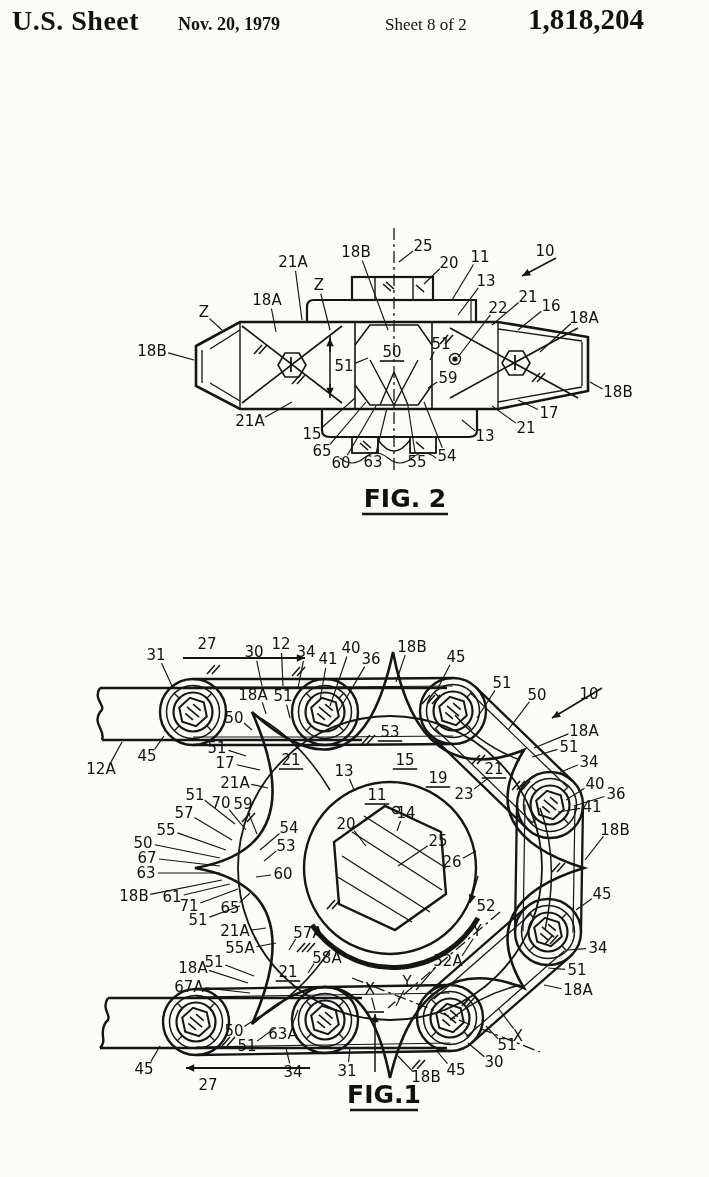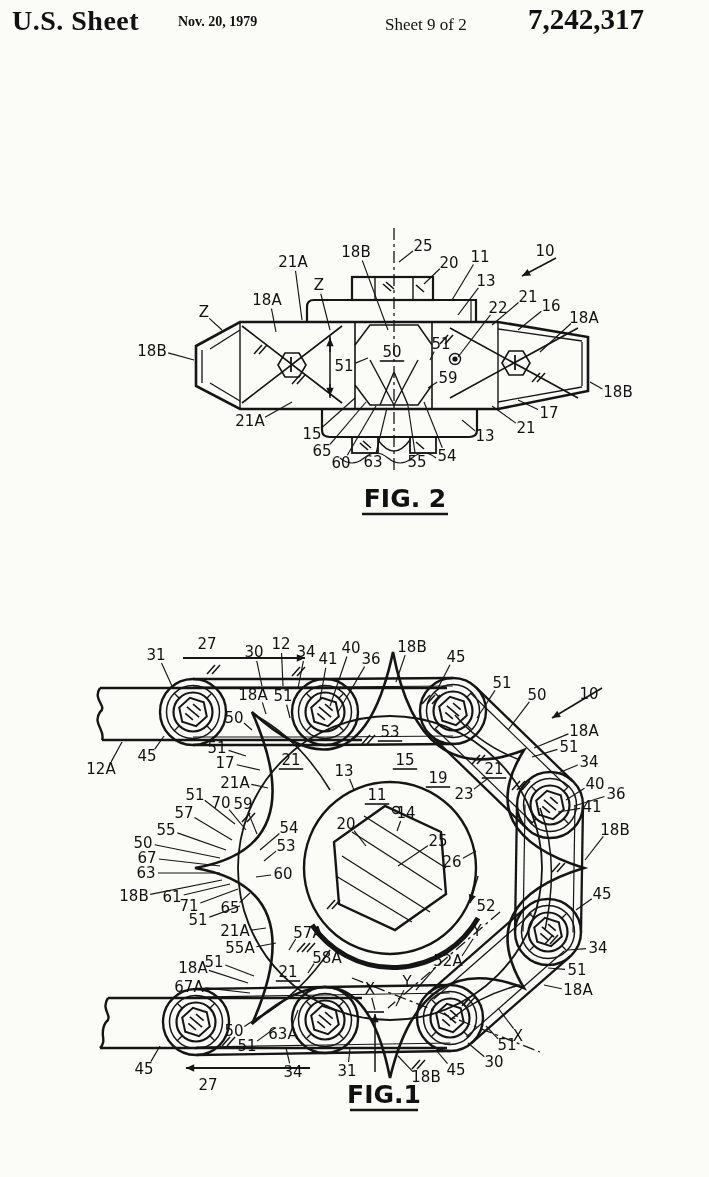--- a/index.html
+++ b/index.html
@@ -1,34 +1,34 @@
 <!DOCTYPE html>
 <html><head>
 <meta charset="utf-8">
 <style>
   html,body{margin:0;padding:0;}
   body{width:709px;height:1177px;background:#fbfbf8;position:relative;
        font-family:"Liberation Serif",serif;color:#111;overflow:hidden;}
   .hdr{position:absolute;white-space:nowrap;}
   #hdr-title{left:12px;top:5px;font-size:28px;font-weight:bold;letter-spacing:.5px;}
-  #hdr-date{left:178px;top:14px;font-size:14px;font-weight:bold;}
+  #hdr-date{left:178px;top:14px;font-size:18px;font-weight:bold;}
   #hdr-sheet{left:385px;top:15px;font-size:17px;}
   #hdr-num{left:528px;top:3px;font-size:29px;font-weight:bold;}
   svg text.ref{font-family:"DejaVu Sans",sans-serif;font-size:15px;fill:#111;}
   svg text.cap{font-family:"DejaVu Sans",sans-serif;font-size:25px;font-weight:bold;fill:#111;}
   .ink{stroke:#151515;fill:none;}
   .dd{stroke-dasharray:12 4 3 4;}
 </style>
 </head>
 <body>
 
 <div class="hdr" id="hdr-title">U.S. Sheet</div>
 <div class="hdr" id="hdr-date">Nov. 20, 1979</div>
-<div class="hdr" id="hdr-sheet">Sheet 9 of 2</div>
-<div class="hdr" id="hdr-num">7,242,317</div>
+<div class="hdr" id="hdr-sheet">Sheet 8 of 2</div>
+<div class="hdr" id="hdr-num">1,818,204</div>
 
 <svg id="sheet" width="709" height="1177" viewBox="0 0 709 1177" style="position:absolute;left:0;top:0">
 
   <g id="fig2-draw">
     <path class="ink dd" d="M394,228 L394,472" stroke-width="1.3"></path>
 
     <rect class="ink" x="352" y="277" width="81" height="23" stroke-width="2.2"></rect>
     <path class="ink" d="M375,277 L375,300 M413,277 L413,300" stroke-width="1.4"></path>
     <path class="ink" d="M383,284 L391,291 M386,282 L394,289 M416,285 L424,292" stroke-width="1.6"></path>
 

